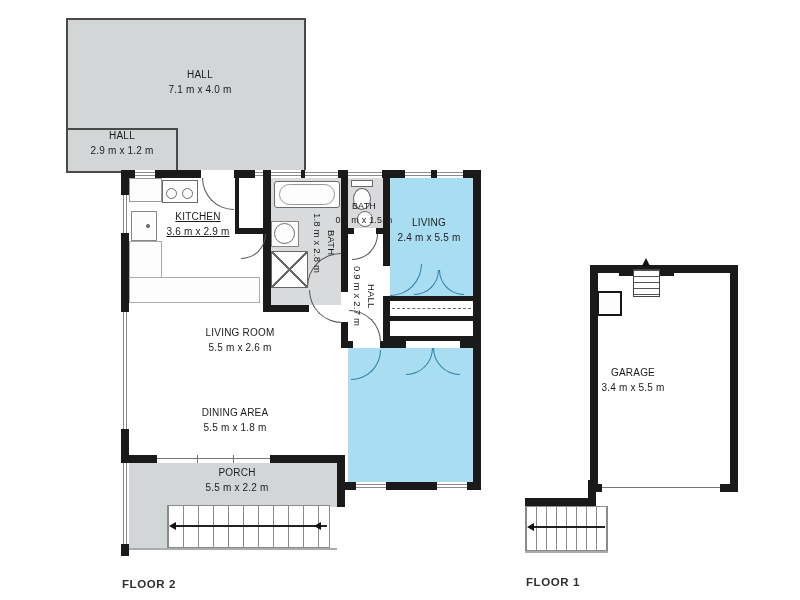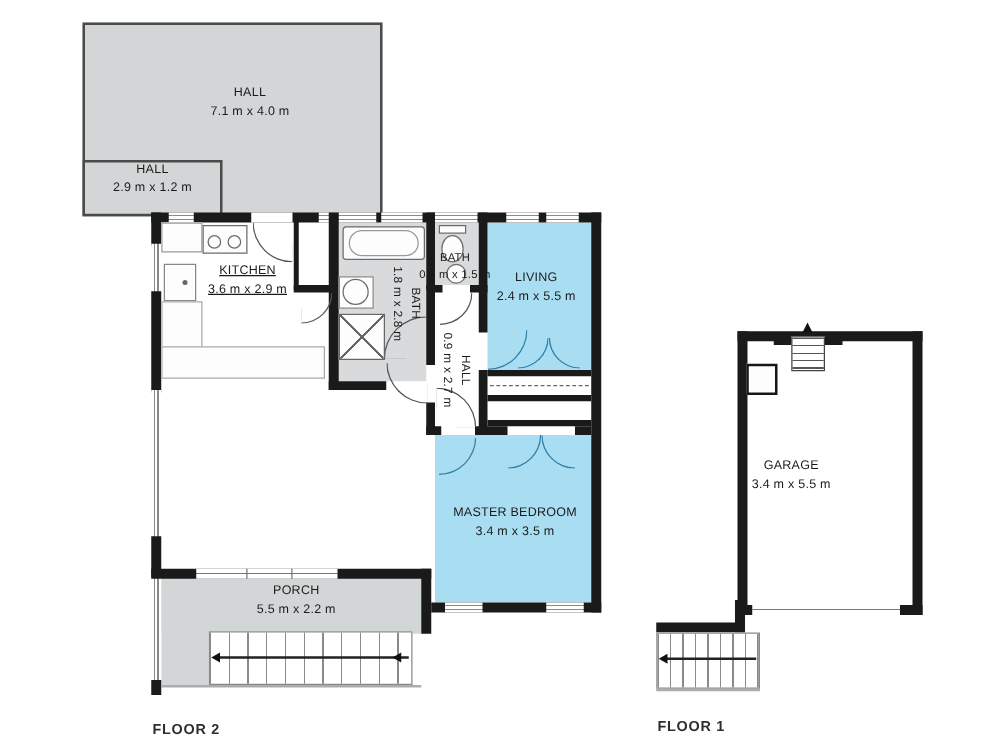--- a/index.html
+++ b/index.html
@@ -182,23 +182,27 @@
     <div>0.5 m x 1.5 m</div>
   </div>
   <div class="rlabel" style="left:429px;top:230px;">
     <div>LIVING</div>
     <div>2.4 m x 5.5 m</div>
   </div>
   <div class="vlabel" style="left:364px;top:296px;">
     <div>HALL</div>
     <div>0.9 m x 2.7 m</div>
   </div>
-  <div class="rlabel" style="left:412px;top:418px;">
-    <div>MASTER BEDROOM</div>
-    <div>3.4 m x 3.5 m</div>
+  <div class="rlabel" style="left:240px;top:340px;">
+    <div>LIVING ROOM</div>
+    <div>5.5 m x 2.6 m</div>
+  </div>
+  <div class="rlabel" style="left:235px;top:420px;">
+    <div>DINING AREA</div>
+    <div>5.5 m x 1.8 m</div>
   </div>
   <div class="rlabel" style="left:237px;top:480px;">
     <div>PORCH</div>
     <div>5.5 m x 2.2 m</div>
   </div>
   <div class="rlabel" style="left:633px;top:380px;">
     <div>GARAGE</div>
     <div>3.4 m x 5.5 m</div>
   </div>
 

